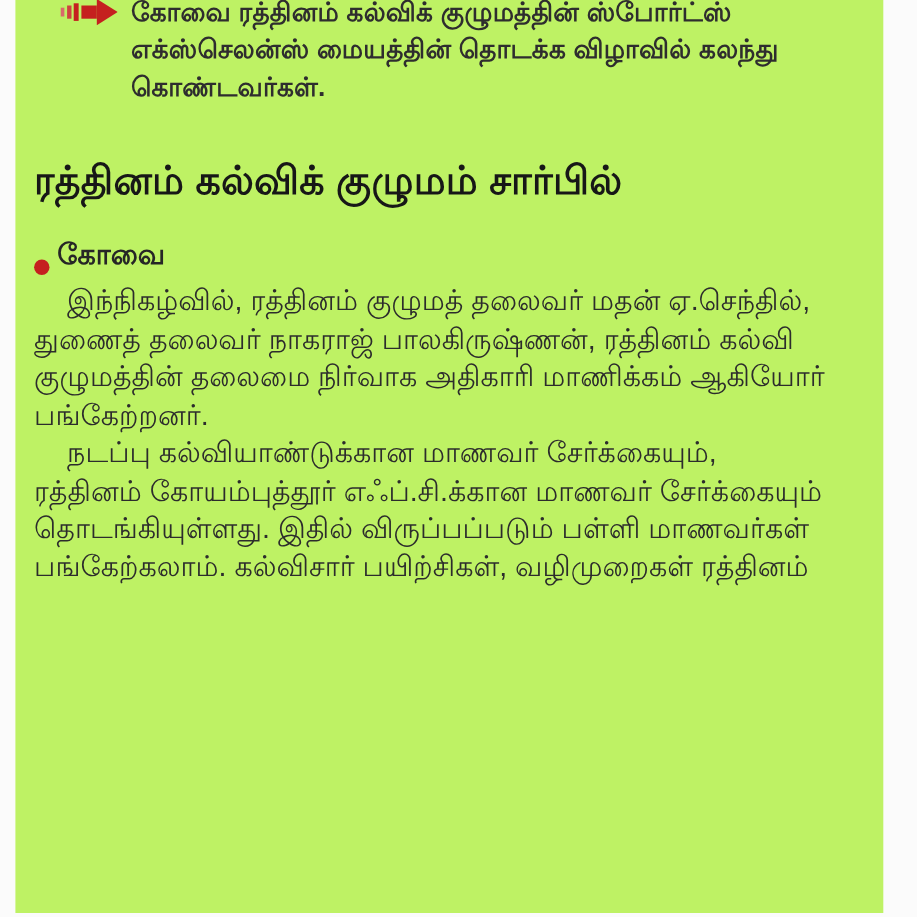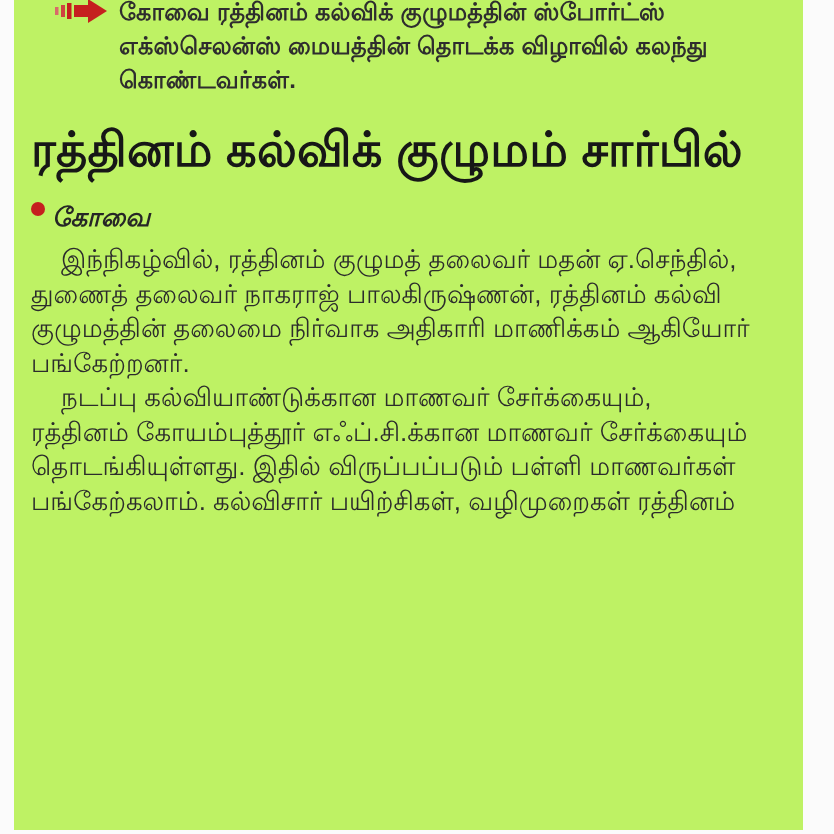--- a/index.html
+++ b/index.html
@@ -40,36 +40,35 @@
     font-size: 24px;
     font-weight: bold;
     line-height: 34px;
     color: #2e2d2e;
     max-width: 648px;
     letter-spacing: 0.2px;
   }
 
   
   .headline {
-    margin-top: 22px;
-    font-size: 48px;
+    margin-top: 36px;
+    font-size: 36px;
     font-weight: bold;
     color: #171717;
     line-height: 61px;
     letter-spacing: 0.2px;
   }
   .headline .hl-line { display: block; }
 
   
   .dateline {
     margin-top: 22px;
     display: flex;
-    align-items: flex-start;
+    align-items: flex-end;
     gap: 7px;
-    font-style: italic;
   }
   .bullet-icon {
     width: 14px;
     height: 14px;
     border-radius: 50%;
     background: #c5201f;
     flex: 0 0 auto;
   }
   .dateline-text {
     font-size: 26px;

